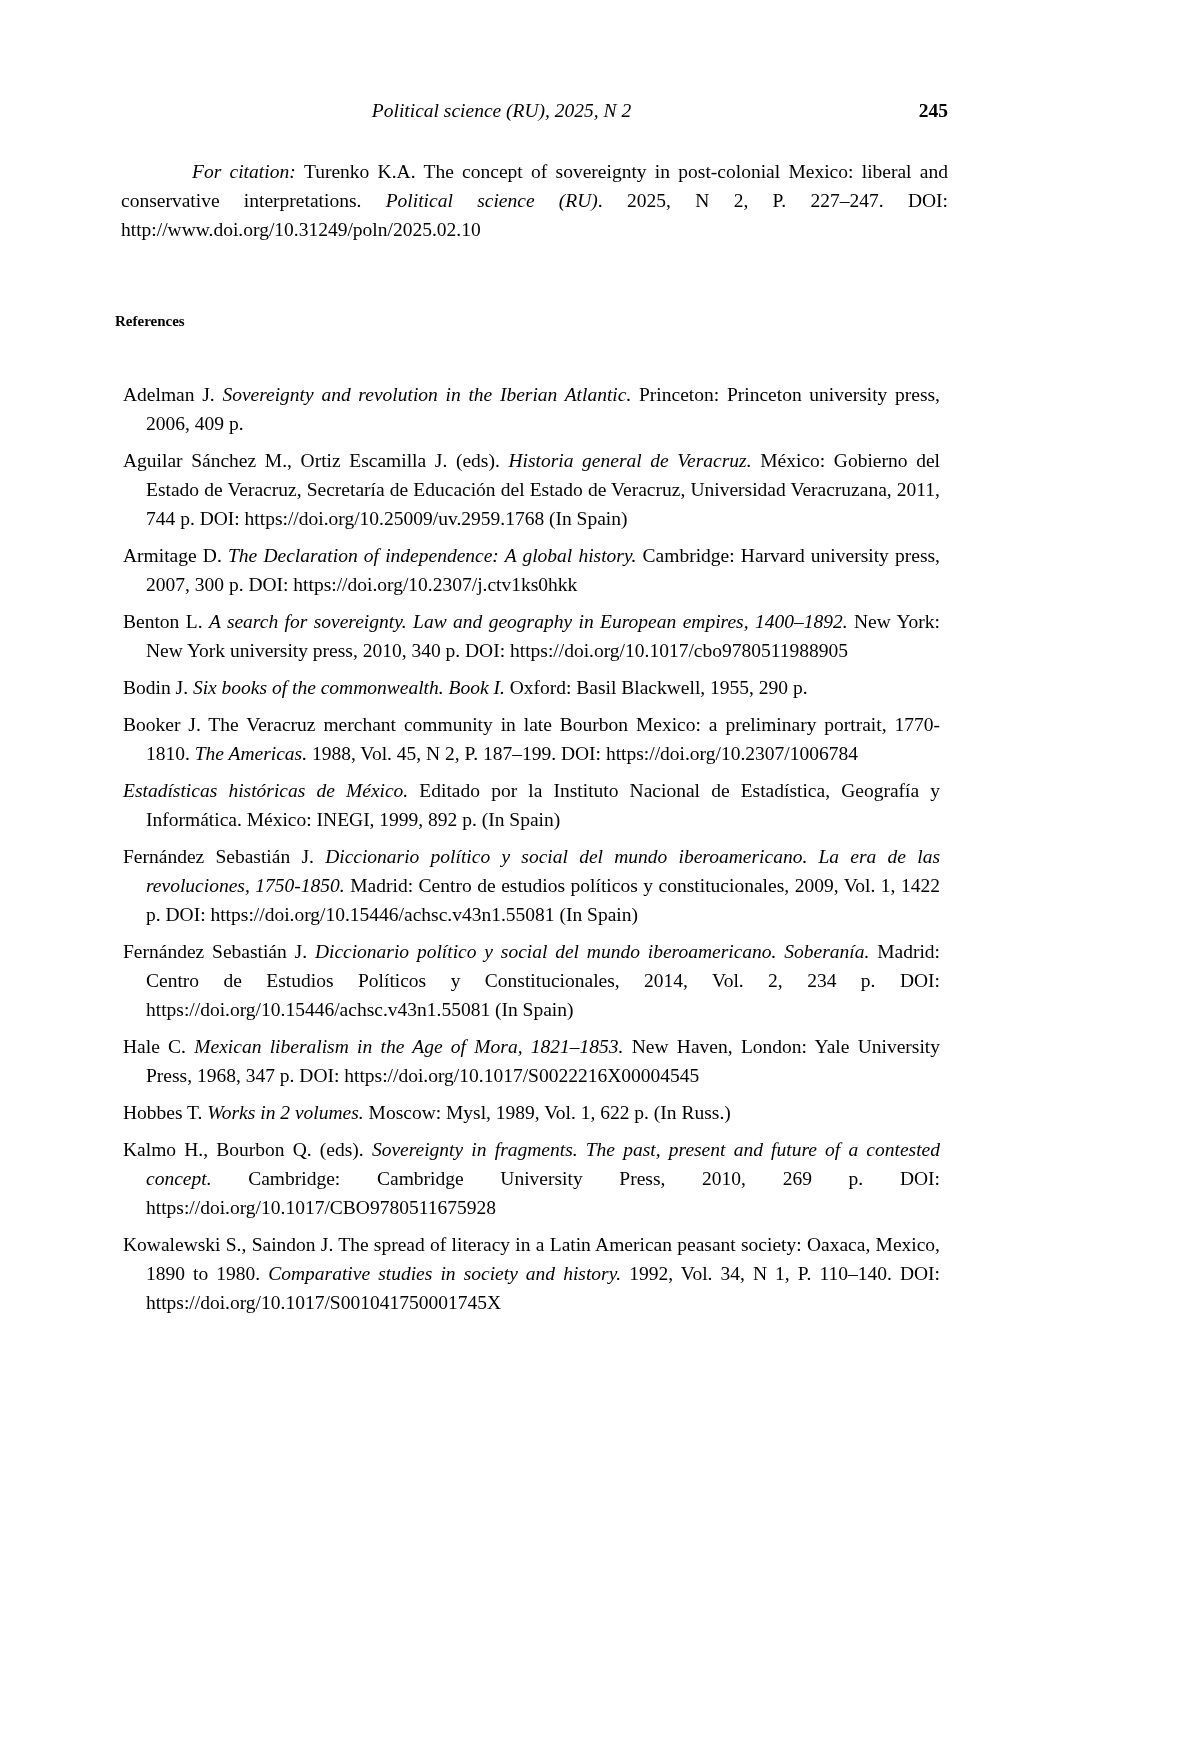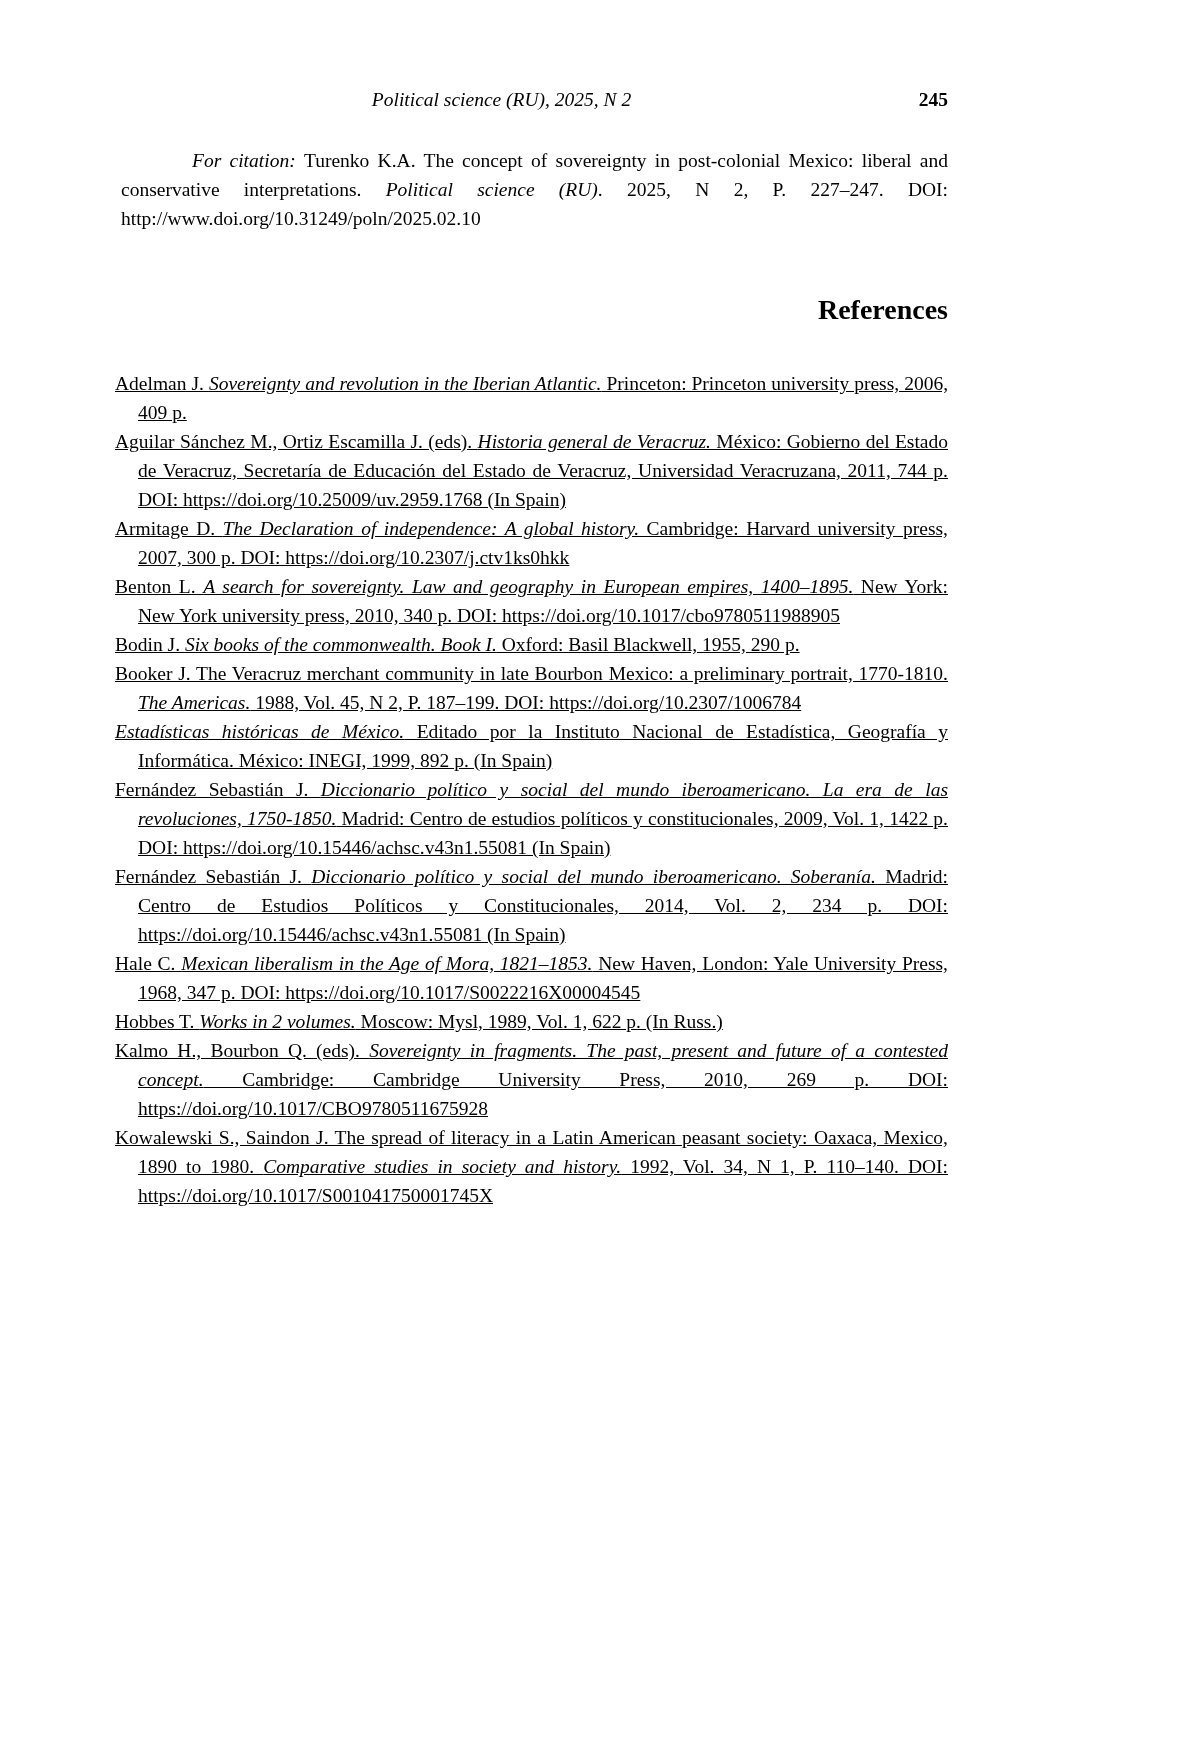--- a/index.html
+++ b/index.html
@@ -15,21 +15,21 @@
     color: #000000;
     font-family: "Liberation Serif", "DejaVu Serif", serif;
     font-size: 19.5px;
     line-height: 29px;
     overflow: hidden;
     box-sizing: border-box;
   }
   .content {
     position: absolute;
     left: 115px;
-    top: 85px;
+    top: 96px;
     width: 833px;
   }
   .header {
     position: relative;
     width: 100%;
     height: 29px;
   }
   .journal {
     display: block;
     text-align: center;
@@ -44,34 +44,33 @@
     font-style: normal;
     text-align: center;
   }
   .citation {
     margin: 32px 0 0 6px;
     text-align: justify;
     text-indent: 71px;
   }
   .refs-title {
     margin: 62px 0 44px 0;
-    text-align: right;
-    font-size: 28px;
+    text-align: left;
+    font-size: 15px;
     font-weight: 700;
     line-height: 30px;
   }
   .refs {
     width: 100%;
   }
   .ref {
-    margin: 0;
+    margin: 8px;
     text-align: justify;
     padding-left: 23px;
     text-indent: -23px;
-    text-decoration: underline;
   }
   .it {
     font-style: italic;
   }
 </style>
 </head>
 <body>
 
 <div class="page">
   <div class="content">
@@ -82,21 +81,21 @@
     </div>
 
     <p class="citation"><span class="it">For citation: </span><span>Turenko K.A. The concept of sovereignty in post-colonial Mexico: liberal and conservative interpretations. </span><span class="it">Political science (RU)</span><span>. 2025, N 2, P. 227–247. DOI: http://www.doi.org/10.31249/poln/2025.02.10</span></p>
 
     <h1 class="refs-title">References</h1>
 
     <div class="refs">
         <p class="ref"><span>Adelman J. </span><span class="it">Sovereignty and revolution in the Iberian Atlantic.</span><span> Princeton: Princeton university press, 2006, 409 p.</span></p>
         <p class="ref"><span>Aguilar Sánchez M., Ortiz Escamilla J. (eds). </span><span class="it">Historia general de Veracruz.</span><span> México: Gobierno del Estado de Veracruz, Secretaría de Educación del Estado de Veracruz, Universidad Veracruzana, 2011, 744 p. DOI: https://doi.org/10.25009/uv.2959.1768 (In Spain)</span></p>
         <p class="ref"><span>Armitage D. </span><span class="it">The Declaration of independence: A global history.</span><span> Cambridge: Harvard university press, 2007, 300 p. DOI: https://doi.org/10.2307/j.ctv1ks0hkk</span></p>
-        <p class="ref"><span>Benton L. </span><span class="it">A search for sovereignty. Law and geography in European empires, 1400–1895.</span><span> New York: New York university press, 2010, 340 p. DOI: https://doi.org/10.1017/cbo9780511988905</span></p>
+        <p class="ref"><span>Benton L. </span><span class="it">A search for sovereignty. Law and geography in European empires, 1400–1892.</span><span> New York: New York university press, 2010, 340 p. DOI: https://doi.org/10.1017/cbo9780511988905</span></p>
         <p class="ref"><span>Bodin J. </span><span class="it">Six books of the commonwealth. Book I.</span><span> Oxford: Basil Blackwell, 1955, 290 p.</span></p>
         <p class="ref"><span>Booker J. The Veracruz merchant community in late Bourbon Mexico: a preliminary portrait, 1770-1810. </span><span class="it">The Americas.</span><span> 1988, Vol. 45, N 2, P. 187–199. DOI: https://doi.org/10.2307/1006784</span></p>
         <p class="ref"><span class="it">Estadísticas históricas de México.</span><span> Editado por la Instituto Nacional de Estadística, Geografía y Informática. México: INEGI, 1999, 892 p. (In Spain)</span></p>
         <p class="ref"><span>Fernández Sebastián J. </span><span class="it">Diccionario político y social del mundo iberoamericano. La era de las revoluciones, 1750-1850.</span><span> Madrid: Centro de estudios políticos y constitucionales, 2009, Vol. 1, 1422 p. DOI: https://doi.org/10.15446/achsc.v43n1.55081 (In Spain)</span></p>
         <p class="ref"><span>Fernández Sebastián J. </span><span class="it">Diccionario político y social del mundo iberoamericano. Soberanía.</span><span> Madrid: Centro de Estudios Políticos y Constitucionales, 2014, Vol. 2, 234 p. DOI: https://doi.org/10.15446/achsc.v43n1.55081 (In Spain)</span></p>
         <p class="ref"><span>Hale C. </span><span class="it">Mexican liberalism in the Age of Mora, 1821–1853.</span><span> New Haven, London: Yale University Press, 1968, 347 p. DOI: https://doi.org/10.1017/S0022216X00004545</span></p>
         <p class="ref"><span>Hobbes T. </span><span class="it">Works in 2 volumes.</span><span> Moscow: Mysl, 1989, Vol. 1, 622 p. (In Russ.)</span></p>
         <p class="ref"><span>Kalmo H., Bourbon Q. (eds). </span><span class="it">Sovereignty in fragments. The past, present and future of a contested concept.</span><span> Cambridge: Cambridge University Press, 2010, 269 p. DOI: https://doi.org/10.1017/CBO9780511675928</span></p>
         <p class="ref"><span>Kowalewski S., Saindon J. The spread of literacy in a Latin American peasant society: Oaxaca, Mexico, 1890 to 1980. </span><span class="it">Comparative studies in society and history.</span><span> 1992, Vol. 34, N 1, P. 110–140. DOI: https://doi.org/10.1017/S001041750001745X</span></p>
       </div>

